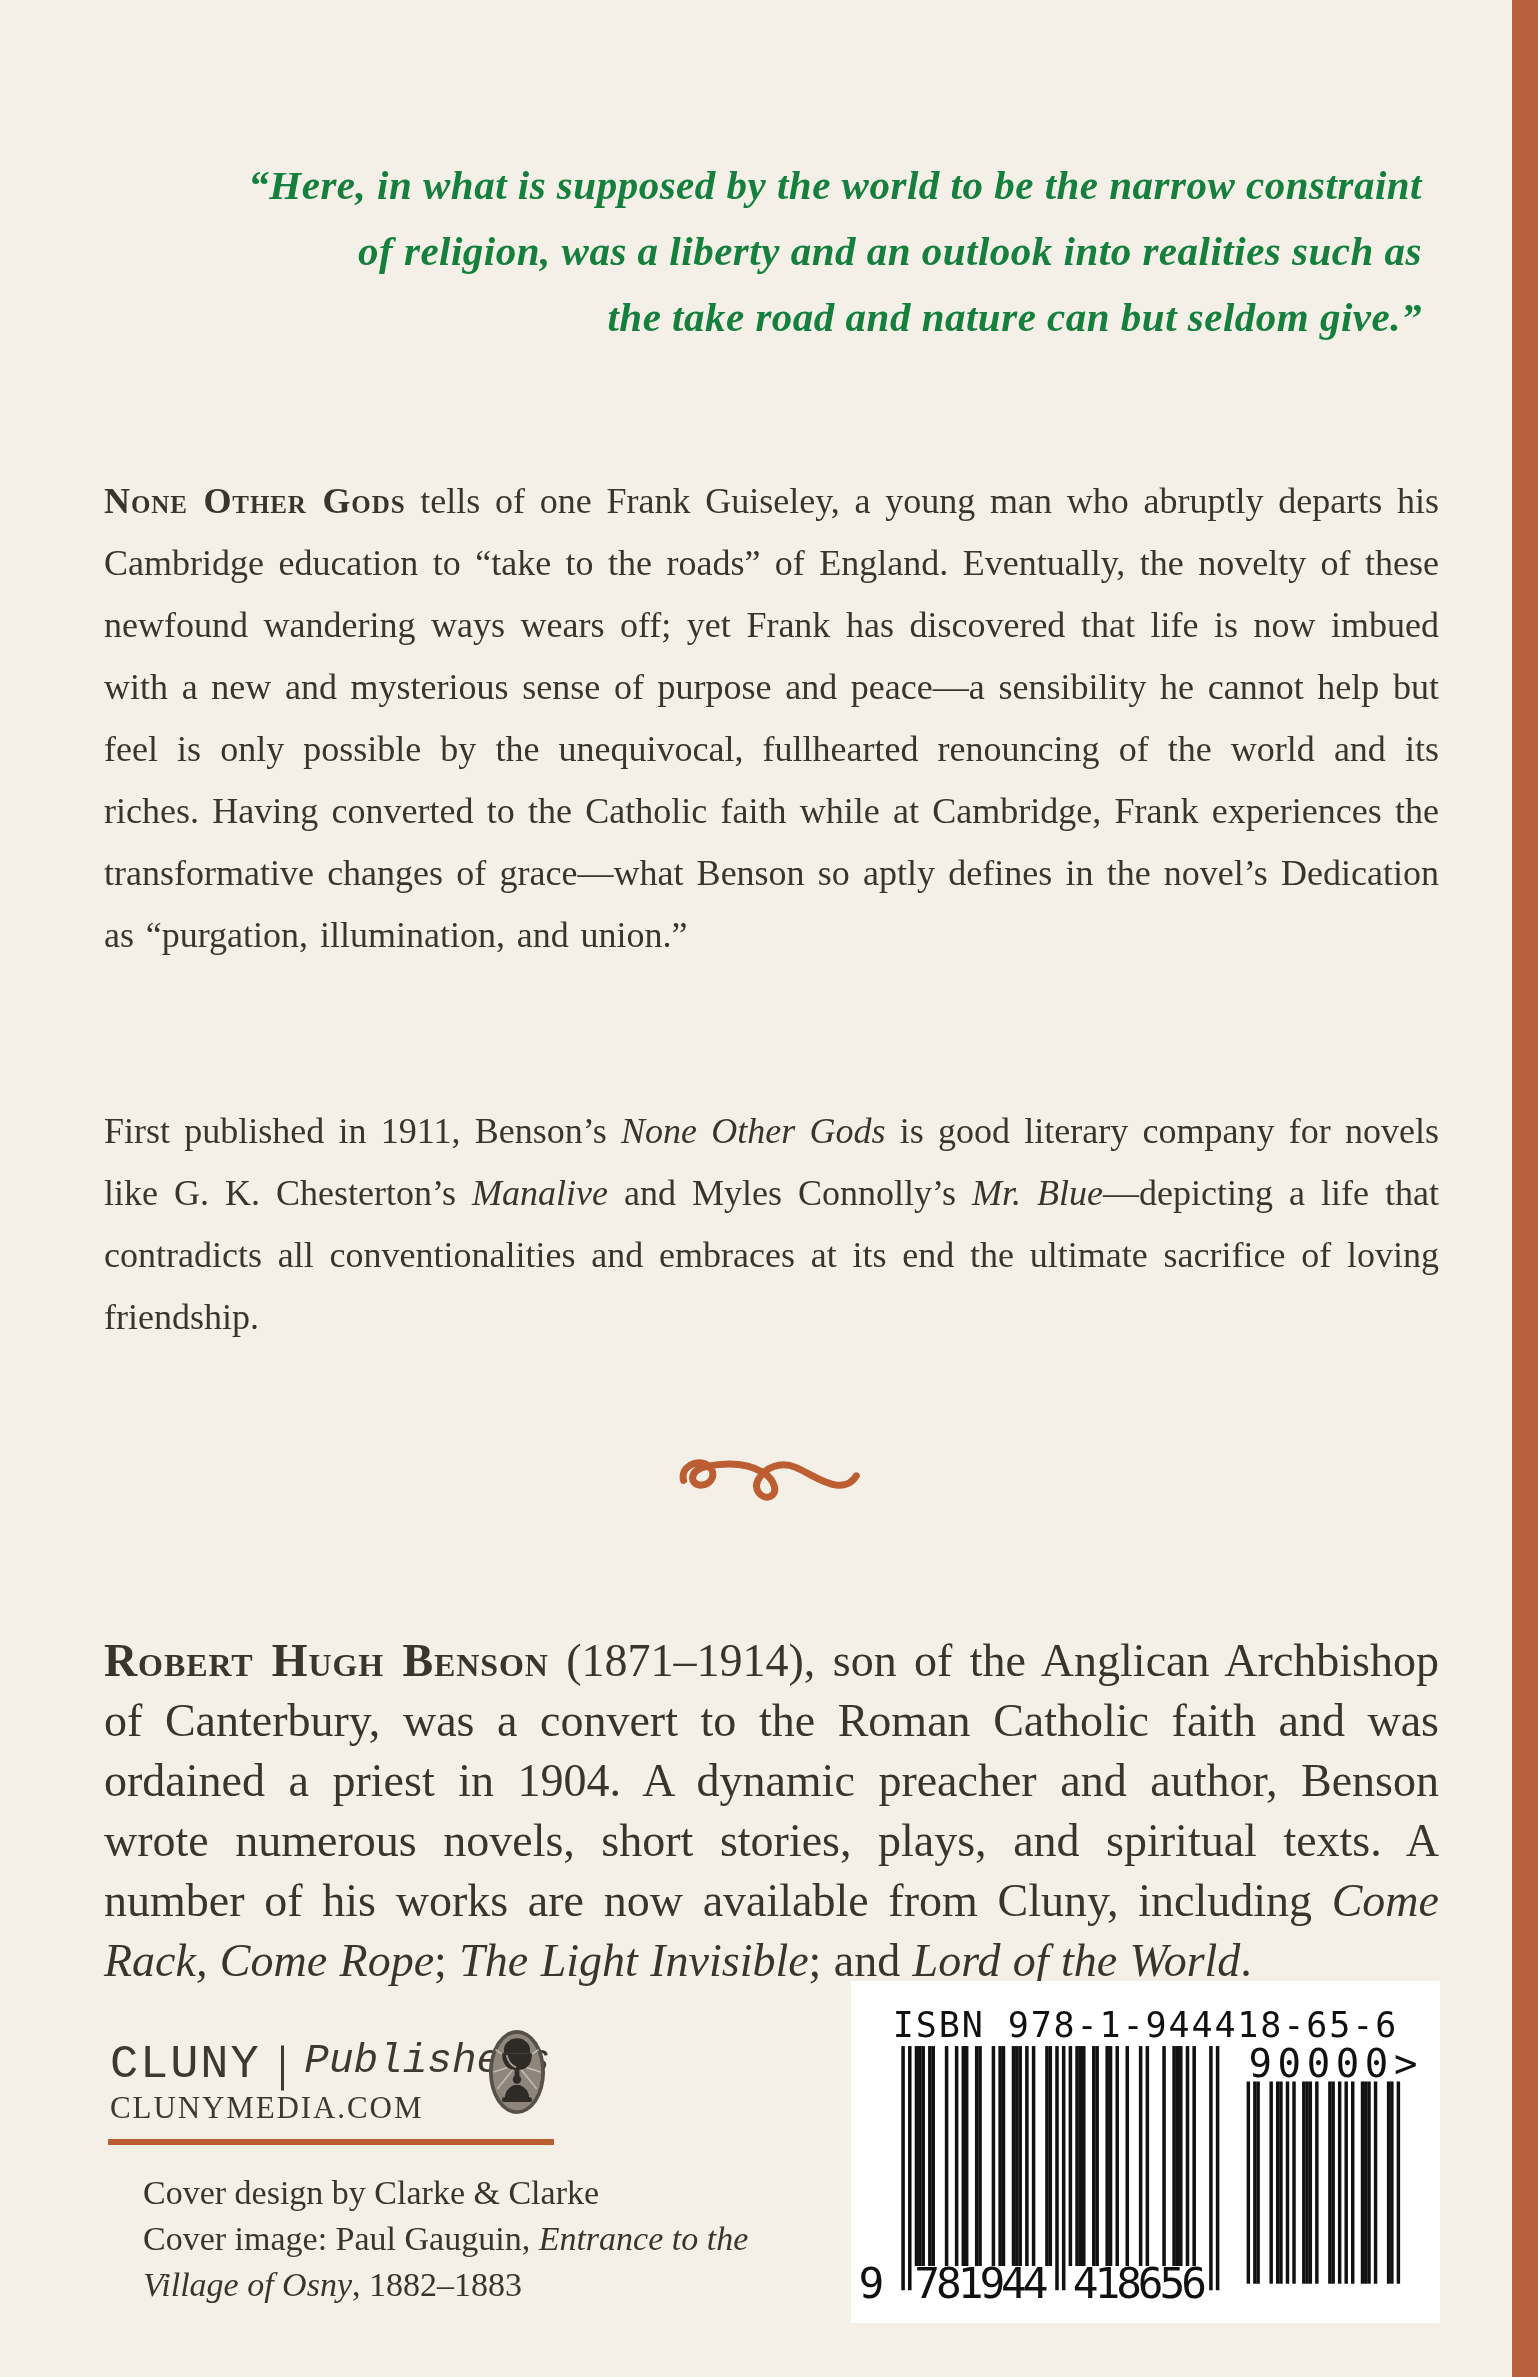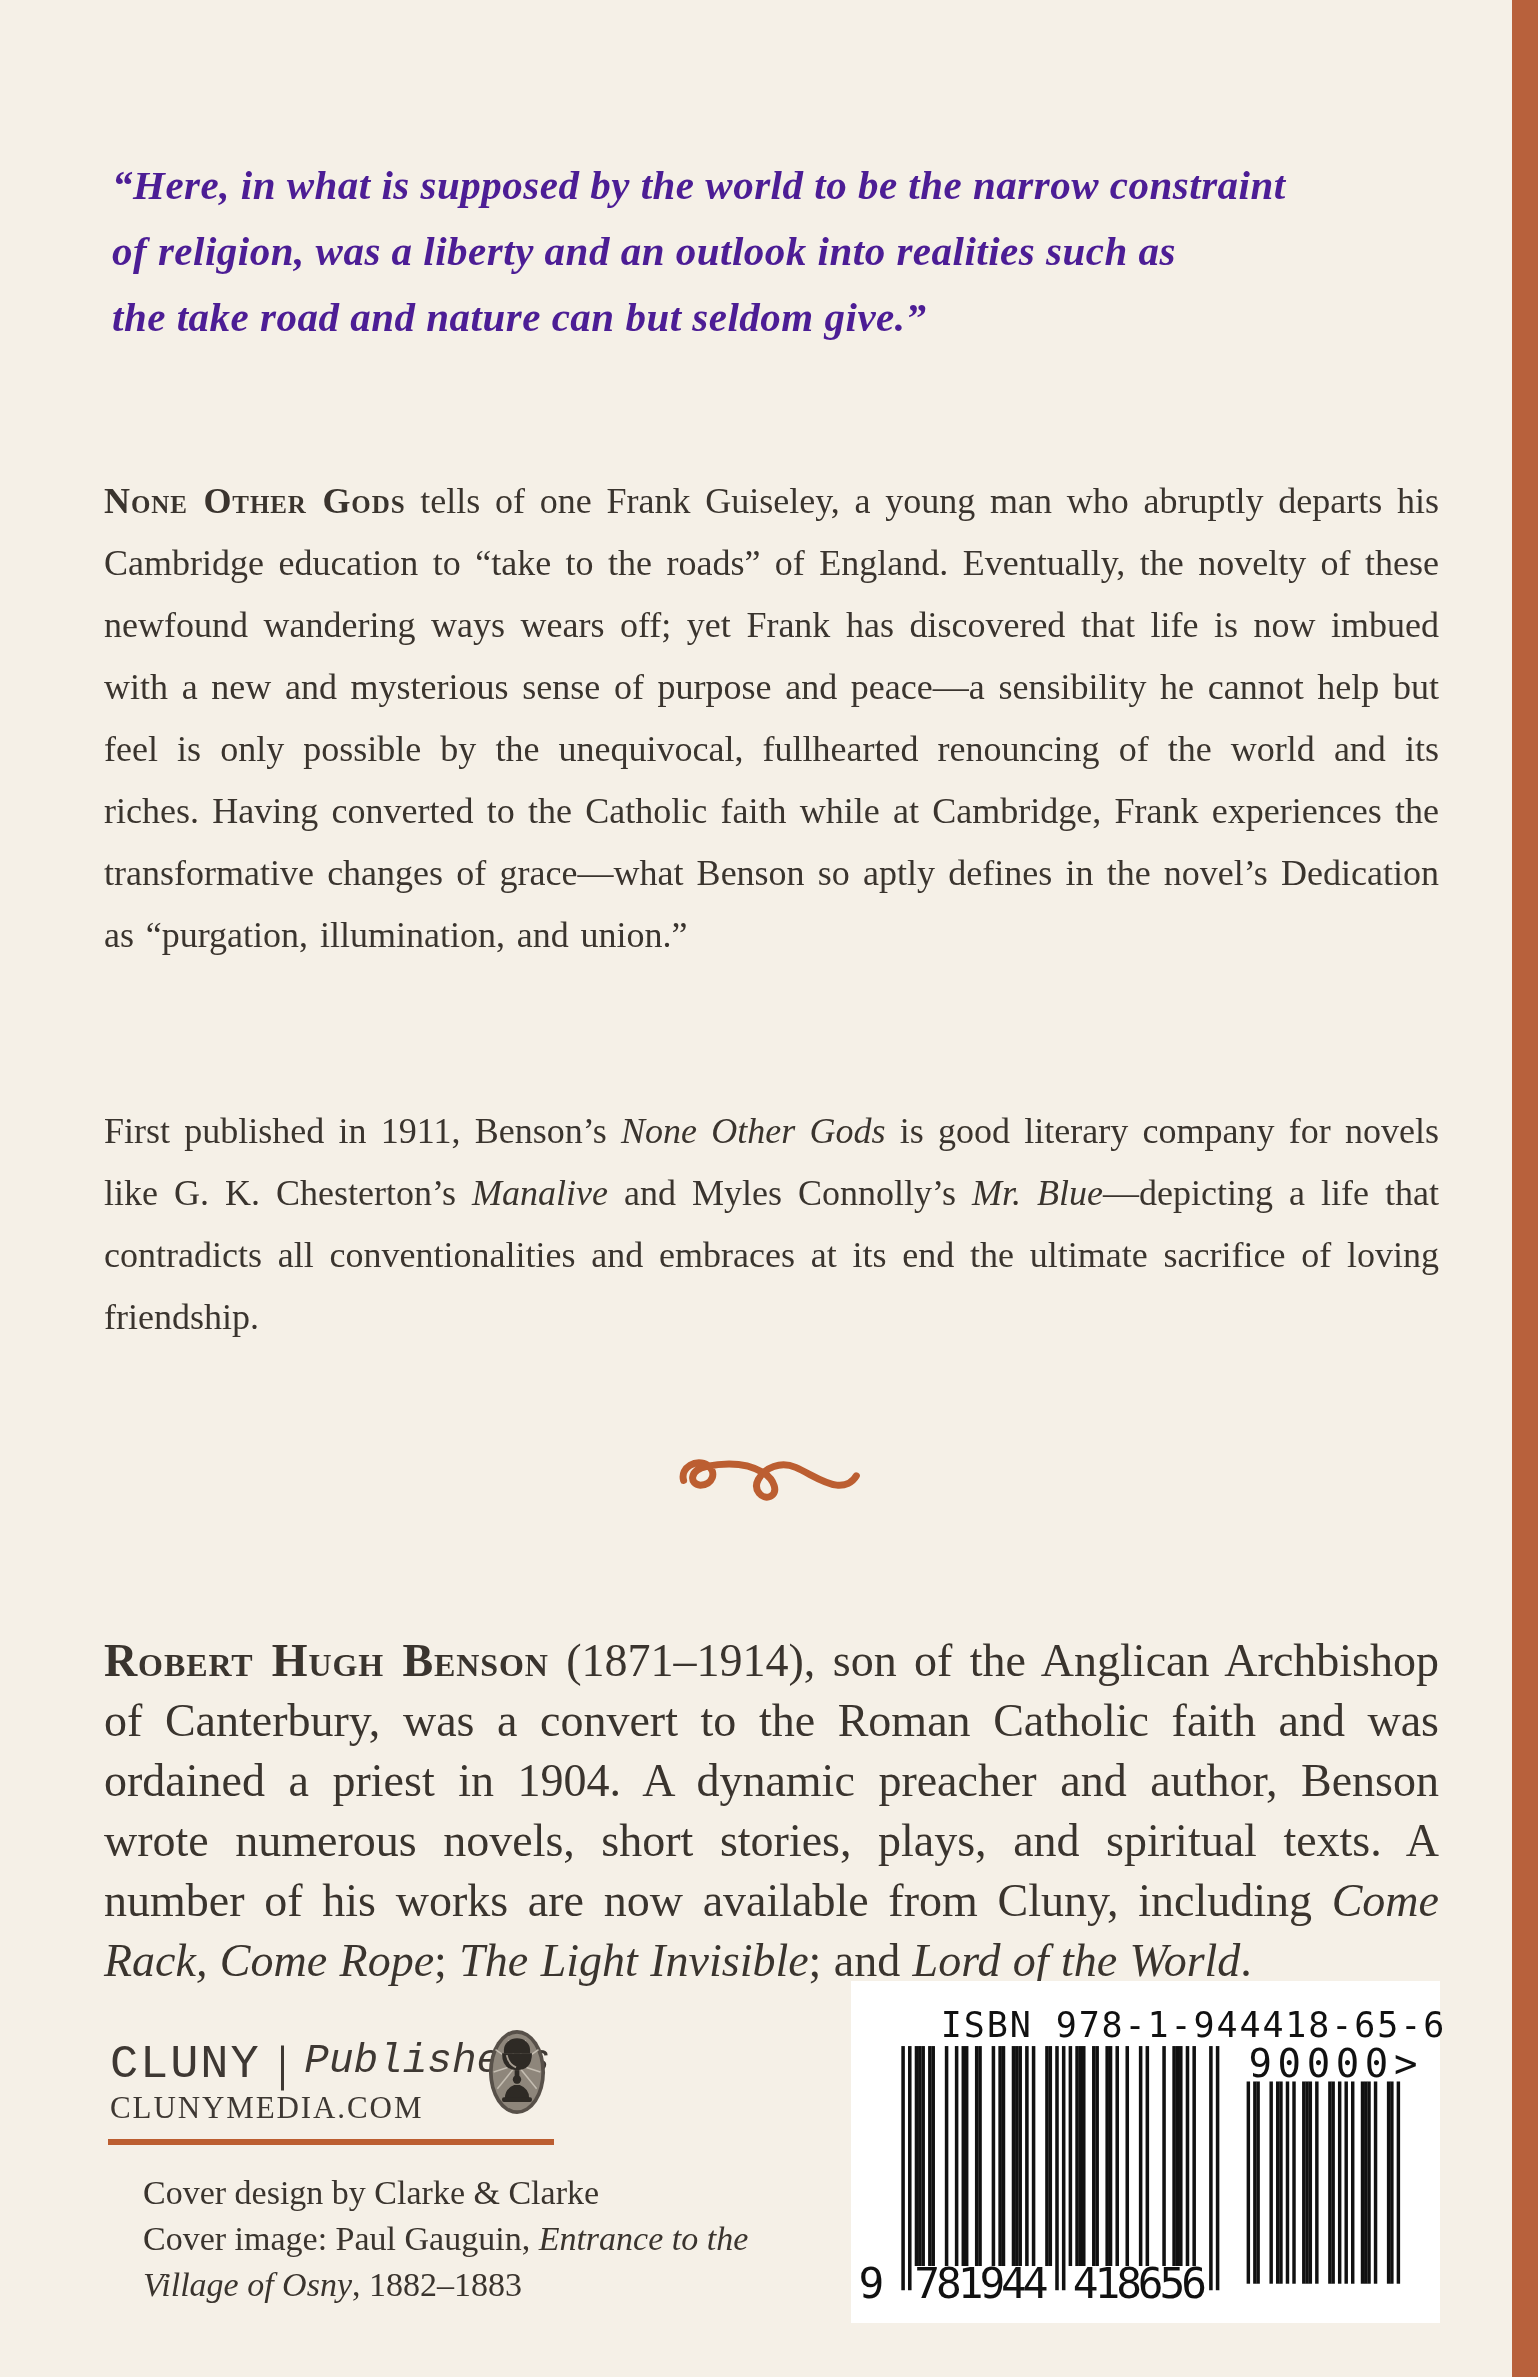--- a/index.html
+++ b/index.html
@@ -8,22 +8,22 @@
   *{margin:0;padding:0;box-sizing:border-box;}
   body{background:#888;}
   .page{
     position:relative; width:1538px; height:2377px; background:var(--bg);
     overflow:hidden; font-family:"Liberation Serif", serif; color:var(--ink);
   }
   .spine-strip{position:absolute; top:0; right:0; width:26px; height:100%; background:var(--strip);}
 
   .quote{
     position:absolute; left:112px; top:152px; width:1310px;
-    text-align:left; font-style:italic; font-weight:700;
-    font-size:41px; line-height:66px; color:#4c1d95; letter-spacing:0.5px;
+    text-align:right; font-style:italic; font-weight:700;
+    font-size:41px; line-height:66px; color:#15803d; letter-spacing:0.5px;
   }
 
   .body-text{
     position:absolute; left:104px; width:1335px;
     text-align:justify; font-size:36px; line-height:62px; word-spacing:2.8px;
   }
   .synopsis{top:470px;}
   .literary{top:1100px;}
   .bio{top:1631px; font-size:46px; line-height:60px; word-spacing:0.9px;}
 
@@ -43,21 +43,21 @@
   .emblem{position:absolute; left:488px; top:2029px; width:58px; height:86px;}
   .accent-rule{position:absolute; left:108px; top:2139px; width:446px; height:5.6px; background:var(--accent);}
 
   .credits{position:absolute; left:107px; top:2170px; font-size:34px; line-height:46px;margin-left:36px;}
 
   .barcode-panel{
     position:absolute; left:851px; top:1981px; width:589px; height:342px; background:var(--panel);
   }
   .isbn-label{
     position:absolute; top:24px; left:0; width:100%; text-align:center;
-    font-family:"DejaVu Sans Mono", monospace; font-size:35px; letter-spacing:1.9px; color:#111;margin-left:48px;
+    font-family:"DejaVu Sans Mono", monospace; font-size:35px; letter-spacing:1.9px; color:#111;
   }
   .price-code{
     position:absolute; top:60px; right:17px;
     font-family:"DejaVu Sans Mono", monospace; font-size:39px; letter-spacing:5.6px; color:#111;text-align:right;
   }
   .barcode-svg{position:absolute; left:0; top:65px;}
   .bc-digits{font-family:"DejaVu Sans Mono", monospace; font-size:46px; fill:#111;}
 </style>
 </head>
 <body>

